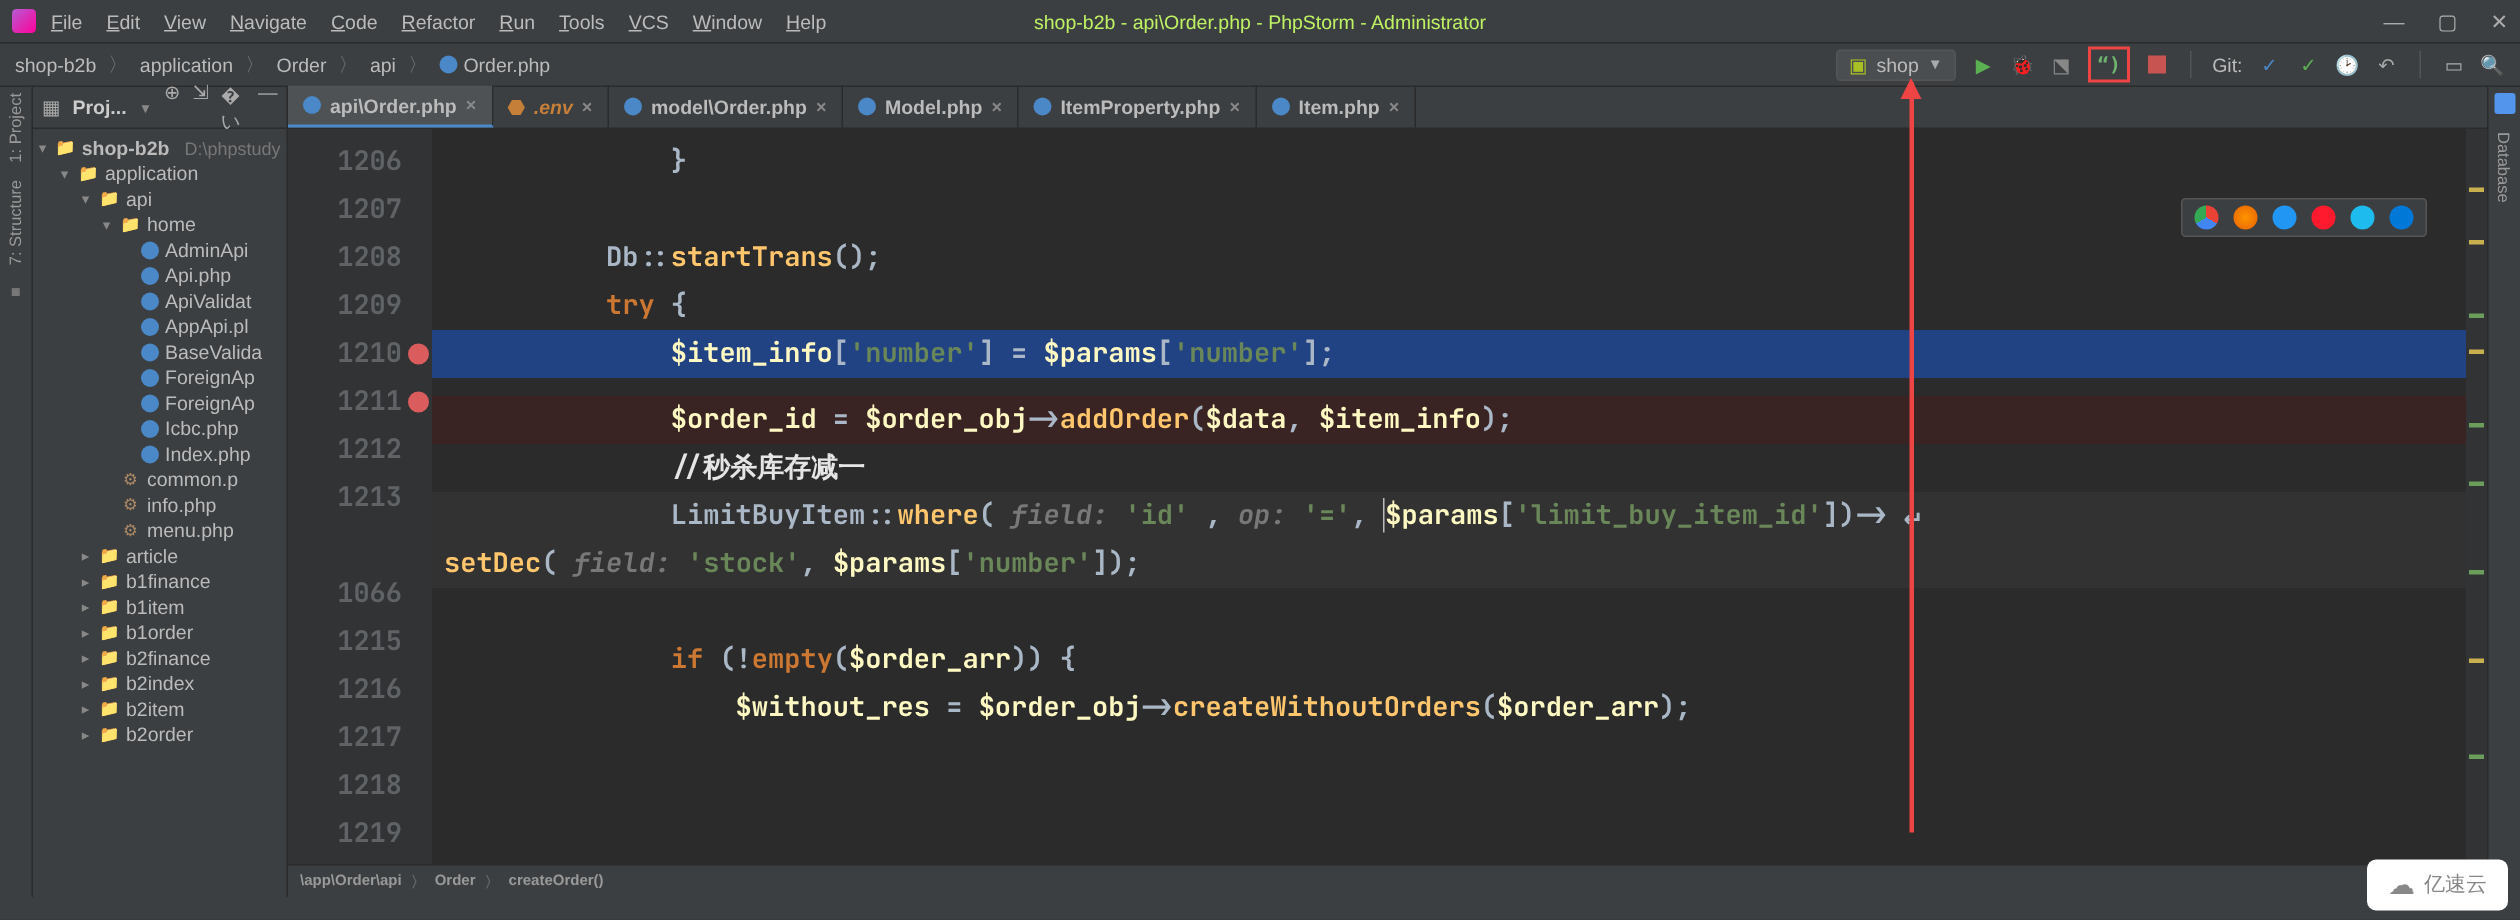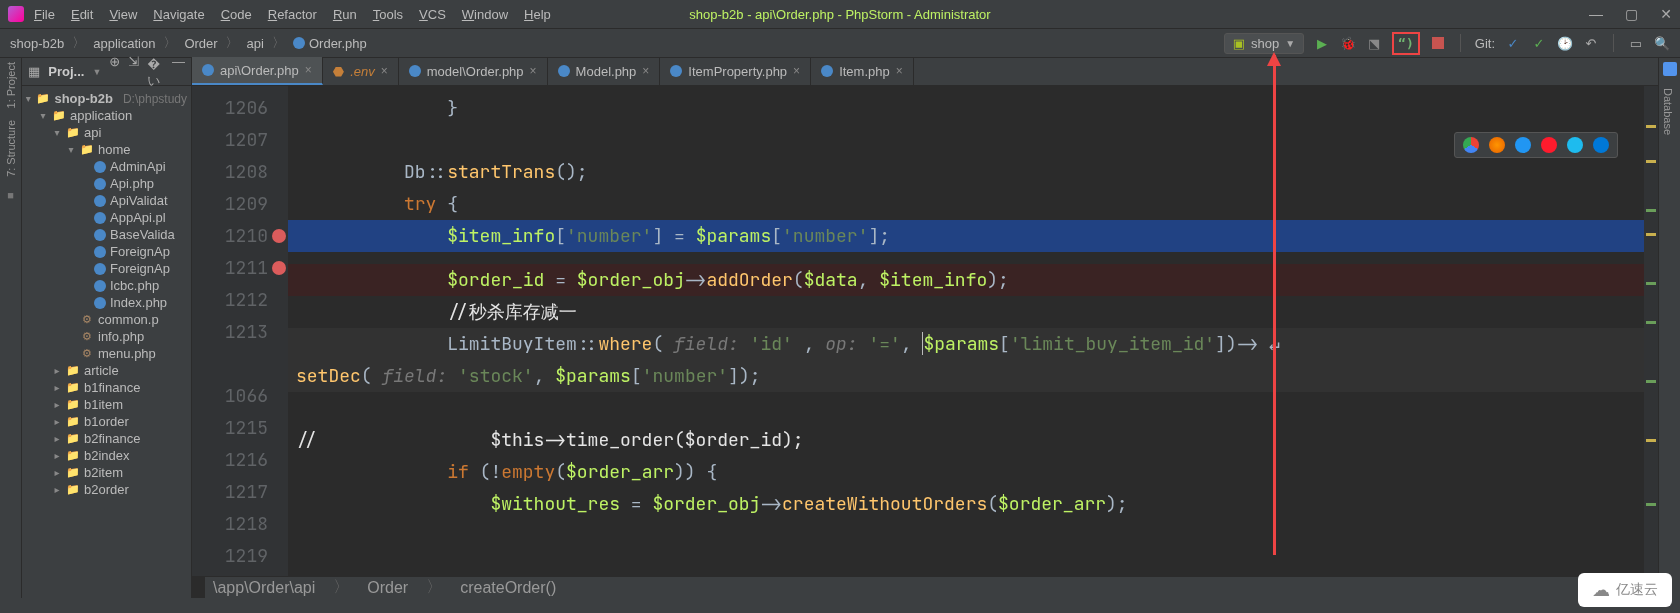--- a/index.html
+++ b/index.html
@@ -33,48 +33,48 @@
 .panel-header .title { font-weight:bold; color:#ccc; flex:1; }
 .panel-header .icons { display:flex; gap:8px; color:#aaa; }
 .tree { overflow:hidden; font-size:13px; padding:4px 0; flex:1; }
 .tree .node { display:flex; align-items:center; gap:4px; padding:1px 4px; white-space:nowrap; cursor:default; }
 .tree .arrow { width:10px; color:#888; font-size:10px; text-align:center; }
 .tree .folder { color:#bbb; }
 .tree .iconf { width:14px; height:14px; display:inline-flex; align-items:center; justify-content:center; font-size:11px; }
 .tree .file { color:#bbb; }
 .tree .php-ico { width:12px; height:12px; background:#4a88c7; border-radius:50%; }
 .tree .dim { color:#777; margin-left:6px; font-size:12px; }
-.editor-wrap { flex:1; display:flex; flex-direction:column; background:#2b2b2b; position:relative; }
+.editor-wrap { flex:1; display:flex; flex-direction:column; background:#2b2b2b; position:relative;font-weight:bold; }
 .tabs { height:28px; background:#3c3f41; display:flex; align-items:flex-end; border-bottom:1px solid #2b2b2b; }
 .tab { height:28px; padding:0 10px; display:flex; align-items:center; gap:6px; color:#bbb; cursor:default; border-right:1px solid #2b2b2b; }
 .tab.active { background:#4e5254; border-bottom:2px solid #4a88c7; }
 .tab .close { color:#888; font-size:12px; }
 .editor { flex:1; display:flex; position:relative; font-family:"JetBrains Mono","Consolas",monospace; font-size:18px; overflow:hidden; }
 .gutter { width:96px; background:#313335; text-align:right; color:#606366; padding-top:6px; position:relative; }
 .gutter .ln { height:32px; line-height:32px; padding-right:20px; position:relative; }
 .gutter .bp { position:absolute; right:2px; top:50%; transform:translateY(-50%); width:14px; height:14px; background:#db5c5c; border-radius:50%; }
 .code { flex:1; padding-top:6px; position:relative; }
 .code .line { height:32px; line-height:32px; white-space:pre; color:#a9b7c6; padding-left:8px; }
 .code .line.sel-blue { background:#214283; }
 .code .line.bp-line { background:#3a2323;margin-top:12px; }
 .code .line.cur { background:#323232; }
 .kw { color:#cc7832; }
 .str { color:#6a8759; }
-.var { color:#bef264; }
+.var { color:#fef9c3; }
 .fn { color:#ffc66d; }
 .cm { color:#e5e5e5; }
 .hint { color:#787878; font-style:italic; }
 .caret { border-left:1px solid #bbb; }
 .right-rail { width:22px; background:#3c3f41; border-left:1px solid #2b2b2b; }
 .right-rail .vt { writing-mode:vertical-rl; font-size:11px; color:#999; padding-top:8px; margin-left:3px; }
 .minimap { position:absolute; right:0; top:0; width:14px; height:100%; background:#313335; }
 .minimap .m { position:absolute; left:2px; width:10px; height:3px; }
 .browser-pop { position:absolute; right:40px; top:46px; background:#3c3f41; border:1px solid #555; padding:4px 8px; display:flex; gap:10px; z-index:40; border-radius:3px; }
 .browser-pop .b { width:16px; height:16px; border-radius:50%; }
-.breadcrumb-bottom { height:22px; background:#3c3f41; border-top:1px solid #2b2b2b; display:flex; align-items:center; padding:0 8px; font-size:16px; color:#999; gap:18px;margin-left:13px; }
+.breadcrumb-bottom { height:22px; background:#3c3f41; border-top:1px solid #2b2b2b; display:flex; align-items:center; padding:0 8px; font-size:10px; color:#999; gap:6px; }
 .breadcrumb-bottom .sep { color:#666; }
 .watermark { position:absolute; right:8px; bottom:6px; background:#fff; color:#888; font-size:14px; padding:6px 14px; border-radius:6px; display:flex; align-items:center; gap:6px; z-index:60; }
 .watermark .cloud { font-size:18px; }
 </style>
 </head>
 <body>
 
 <div class="titlebar">
   <div class="app-icon"></div>
   <div class="menu" id="menu">
@@ -344,21 +344,20 @@
       <div class="line">              }</div>
           <div class="line">&nbsp;</div>
           <div class="line">          Db::<span class="fn">startTrans</span>();</div>
           <div class="line">          <span class="kw">try</span> {</div>
           <div class="line sel-blue">              <span class="var">$item_info</span>[<span class="str">'number'</span>] = <span class="var">$params</span>[<span class="str">'number'</span>];</div>
           <div class="line bp-line">              <span class="var">$order_id</span> = <span class="var">$order_obj</span>-&gt;<span class="fn">addOrder</span>(<span class="var">$data</span>, <span class="var">$item_info</span>);</div>
           <div class="line">              <span class="cm">//秒杀库存减一</span></div>
           <div class="line cur">              LimitBuyItem::<span class="fn">where</span>( <span class="hint">field:</span> <span class="str">'id'</span> , <span class="hint">op:</span> <span class="str">'='</span>, <span class="caret"></span><span class="var">$params</span>[<span class="str">'limit_buy_item_id'</span>])-&gt; ↵</div>
           <div class="line cur"><span class="fn">setDec</span>( <span class="hint">field:</span> <span class="str">'stock'</span>, <span class="var">$params</span>[<span class="str">'number'</span>]);</div>
           <div class="line">&nbsp;</div>
-          <div class="line"><span class="cm">//                $this-&gt;time_order($order_id);</span></div>
           <div class="line">              <span class="kw">if</span> (!<span class="kw">empty</span>(<span class="var">$order_arr</span>)) {</div>
           <div class="line">                  <span class="var">$without_res</span> = <span class="var">$order_obj</span>-&gt;<span class="fn">createWithoutOrders</span>(<span class="var">$order_arr</span>);</div>
         </div>
       <div class="minimap">
         <div class="m" style="top:8%; background:#c9b04e"></div>
         <div class="m" style="top:15%; background:#c9b04e"></div>
         <div class="m" style="top:25%; background:#6a9e5a"></div>
         <div class="m" style="top:30%; background:#c9b04e"></div>
         <div class="m" style="top:40%; background:#6a9e5a"></div>
         <div class="m" style="top:48%; background:#6a9e5a"></div>

